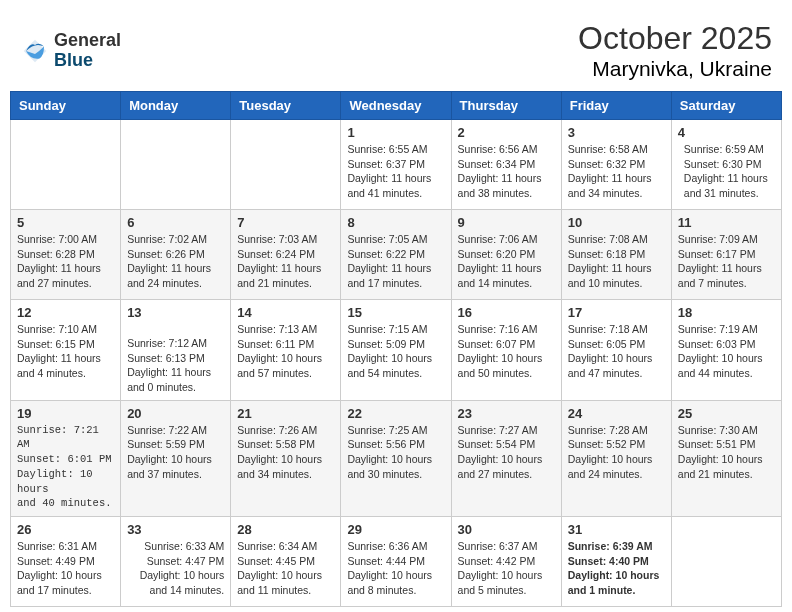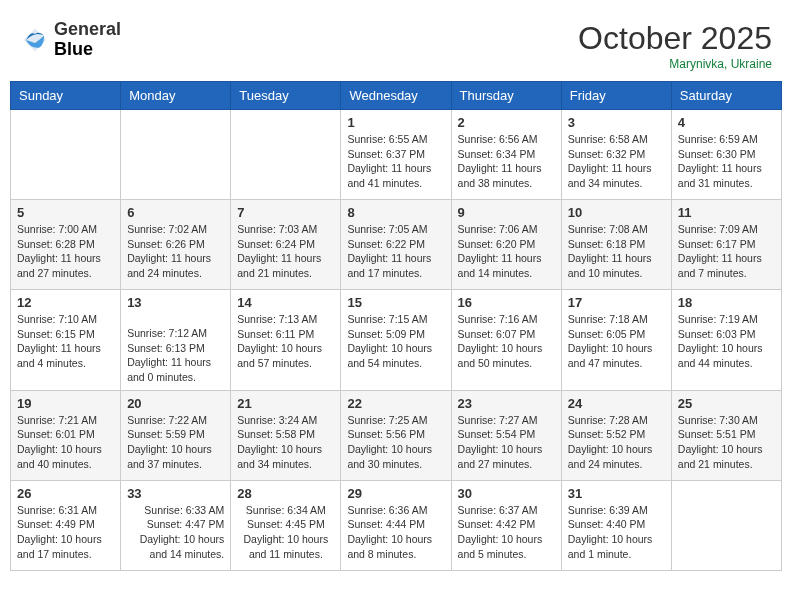--- a/index.html
+++ b/index.html
@@ -6,61 +6,61 @@
     body {
       font-family: Arial, sans-serif;
       background: #fff;
       width: 792px;
       min-height: 612px;
       padding: 10px;
     }
     .header {
       display: flex;
       justify-content: space-between;
-      align-items: flex-start;
+      align-items: center;
       padding: 10px 10px 5px 10px;
     }
     .logo {
       display: flex;
       align-items: center;
     }
     .logo-text {
       font-size: 18px;
       font-weight: bold;
       line-height: 1.1;
     }
     .logo-text .general { color: #333; }
-    .logo-text .blue { color: #000000; }
+    .logo-text .blue { color: #0c4a6e; }
     .logo-icon {
       width: 30px;
       height: 30px;
       margin-right: 4px;
     }
     .title-section {
       text-align: right;
     }
     .month-title {
       font-size: 32px;
       color: #333;
       font-weight: normal;
     }
     .location {
-      font-size: 12px;
-      color: #15803d;
+      font-size: 21px;
+      color: #000000;
     }
     .calendar {
       width: 100%;
       border-collapse: collapse;
       margin-top: 5px;
     }
     .calendar th {
       background: #2266bb;
       color: white;
       font-size: 13px;
-      font-weight: normal;
+      font-weight: bold;
       text-align: left;
       padding: 6px 8px;
       border: 1px solid #1a55a0;
     }
     .calendar td {
       border: 1px solid #ccc;
       vertical-align: top;
       padding: 5px 6px;
       width: 14.28%;
       min-height: 80px;
@@ -139,21 +139,21 @@
         </td>
         <td>
           <div class="day-num">3</div>
           <div class="day-info" style="white-space: pre-line;">Sunrise: 6:58 AM
 Sunset: 6:32 PM
 Daylight: 11 hours
 and 34 minutes.</div>
         </td>
         <td>
           <div class="day-num">4</div>
-          <div class="day-info" style="white-space: pre-line;">Sunrise: 6:59 AM
+          <div class="day-info" style="white-space: pre-line; margin-left: 6px;">Sunrise: 6:59 AM
 Sunset: 6:30 PM
 Daylight: 11 hours
 and 31 minutes.</div>
         </td>
       </tr>
       <tr>
         <td>
           <div class="day-num">5</div>
           <div class="day-info" style="white-space: pre-line;">Sunrise: 7:00 AM
 Sunset: 6:28 PM
@@ -250,35 +250,35 @@
           <div class="day-num">18</div>
           <div class="day-info" style="white-space: pre-line;">Sunrise: 7:19 AM
 Sunset: 6:03 PM
 Daylight: 10 hours
 and 44 minutes.</div>
         </td>
       </tr>
       <tr>
         <td>
           <div class="day-num">19</div>
-          <div class="day-info" style="white-space: pre-line;">Sunrise: 7:21 AM
+          <div class="day-info" style="white-space: pre-line; font-family: Liberation Mono, monospace;">Sunrise: 7:21 AM
 Sunset: 6:01 PM
 Daylight: 10 hours
 and 40 minutes.</div>
         </td>
         <td>
           <div class="day-num">20</div>
           <div class="day-info" style="white-space: pre-line;">Sunrise: 7:22 AM
 Sunset: 5:59 PM
 Daylight: 10 hours
 and 37 minutes.</div>
         </td>
         <td>
           <div class="day-num">21</div>
-          <div class="day-info" style="white-space: pre-line;">Sunrise: 3:24 AM
+          <div class="day-info" style="white-space: pre-line;">Sunrise: 7:26 AM
 Sunset: 5:58 PM
 Daylight: 10 hours
 and 34 minutes.</div>
         </td>
         <td>
           <div class="day-num">22</div>
           <div class="day-info" style="white-space: pre-line;">Sunrise: 7:25 AM
 Sunset: 5:56 PM
 Daylight: 10 hours
 and 30 minutes.</div>
@@ -315,42 +315,42 @@
         </td>
         <td>
           <div class="day-num">33</div>
           <div class="day-info" style="white-space: pre-line; text-align: right;">Sunrise: 6:33 AM
 Sunset: 4:47 PM
 Daylight: 10 hours
 and 14 minutes.</div>
         </td>
         <td>
           <div class="day-num">28</div>
-          <div class="day-info" style="white-space: pre-line; text-align: center;">Sunrise: 6:34 AM
+          <div class="day-info" style="white-space: pre-line;">Sunrise: 6:34 AM
 Sunset: 4:45 PM
 Daylight: 10 hours
 and 11 minutes.</div>
         </td>
         <td>
           <div class="day-num">29</div>
           <div class="day-info" style="white-space: pre-line;">Sunrise: 6:36 AM
 Sunset: 4:44 PM
 Daylight: 10 hours
 and 8 minutes.</div>
         </td>
         <td>
           <div class="day-num">30</div>
           <div class="day-info" style="white-space: pre-line;">Sunrise: 6:37 AM
 Sunset: 4:42 PM
 Daylight: 10 hours
 and 5 minutes.</div>
         </td>
         <td>
           <div class="day-num">31</div>
-          <div class="day-info" style="white-space: pre-line;">Sunrise: 6:39 AM
+          <div class="day-info" style="white-space: pre-line; font-weight: bold;">Sunrise: 6:39 AM
 Sunset: 4:40 PM
 Daylight: 10 hours
 and 1 minute.</div>
         </td>
         <td class="empty-cell"></td>
       </tr>
     </tbody>
 </table>
 
 </body></html>

